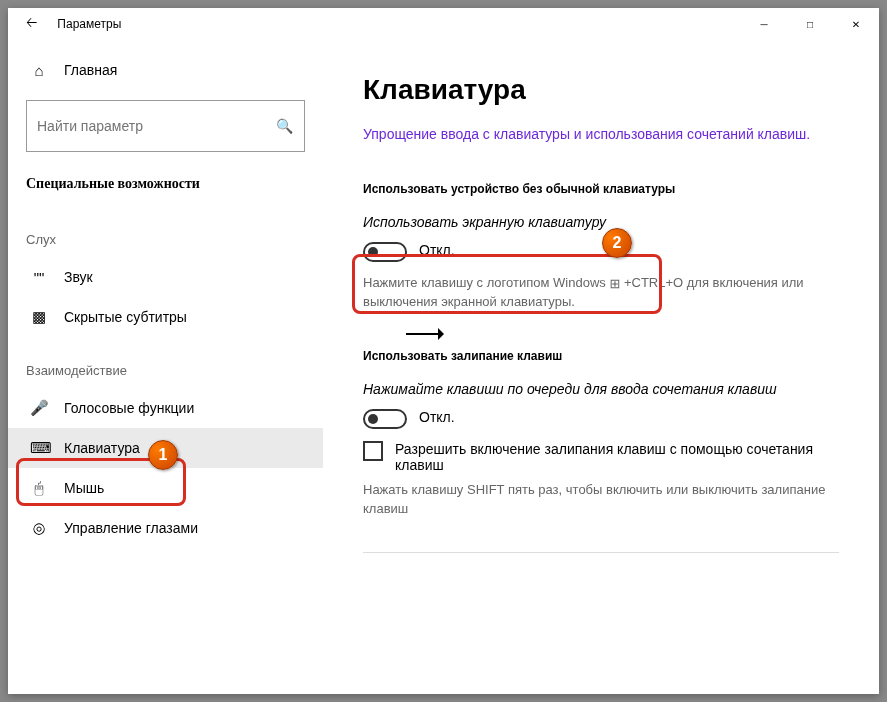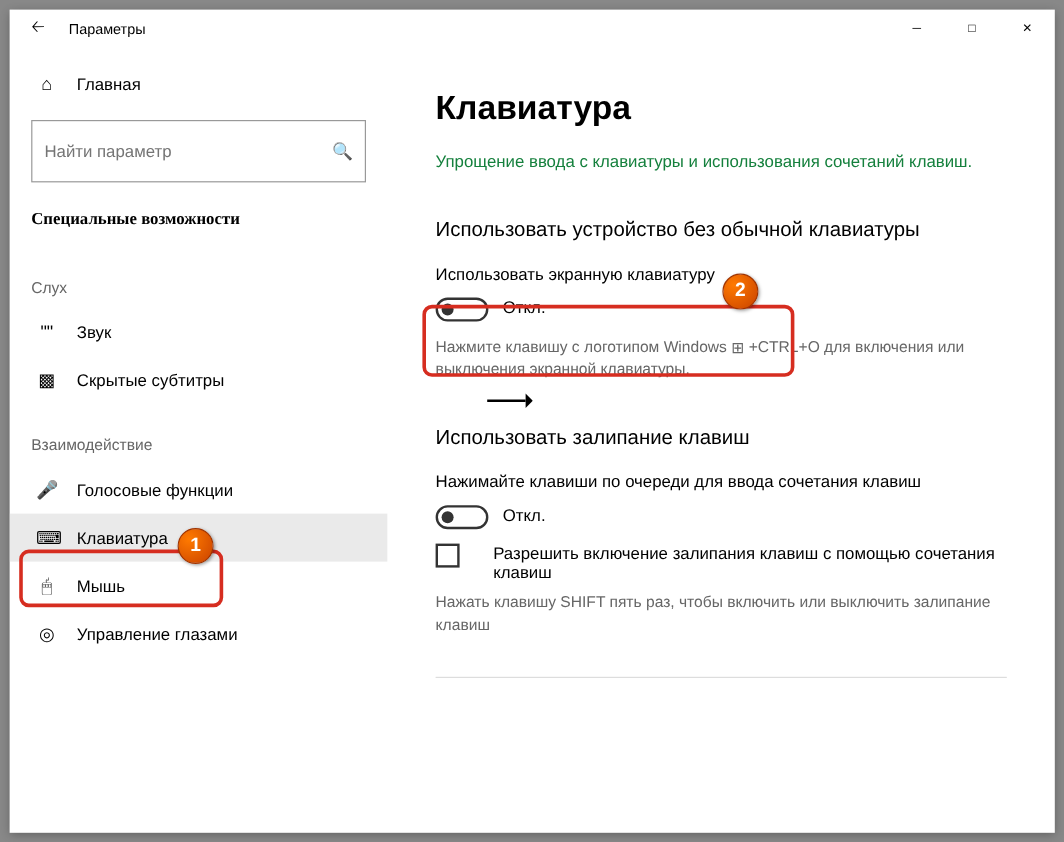--- a/index.html
+++ b/index.html
@@ -107,32 +107,33 @@
     overflow-y: auto;
     color: #000;
   }
   .content h1 {
     font-weight: 600;
     font-size: 28px;
     margin-bottom: 20px;
   }
   .content .sub {
     font-size: 14px;
-    color: #15803d;
+    color: #6d28d9;
     margin-bottom: 40px;
   }
   .content h2 {
-    font-weight: 400;
-    font-size: 17px;
+    font-weight: 700;
+    font-size: 12px;
     margin-bottom: 18px;
     margin-top: 38px;
   }
   .field-label {
     font-size: 14px;
     margin-bottom: 12px;
+    font-style: italic;
   }
   .toggle-row {
     display: flex;
     align-items: flex-start;
     gap: 12px;
     margin-bottom: 12px;
   }
   .toggle {
     width: 44px;
     height: 20px;
@@ -153,21 +154,21 @@
   .toggle-state { font-size: 14px; }
   .hint {
     font-size: 13px;
     color: #666;
     line-height: 1.4;
     margin-bottom: 34px;
   }
   .checkbox-row {
     display: flex;
     align-items: flex-start;
-    gap: 28px;
+    gap: 12px;
     margin-bottom: 8px;
     font-size: 14px;
   }
   .checkbox {
     width: 20px;
     height: 20px;
     border: 2px solid #333;
     flex-shrink: 0;
   }
   .divider {

